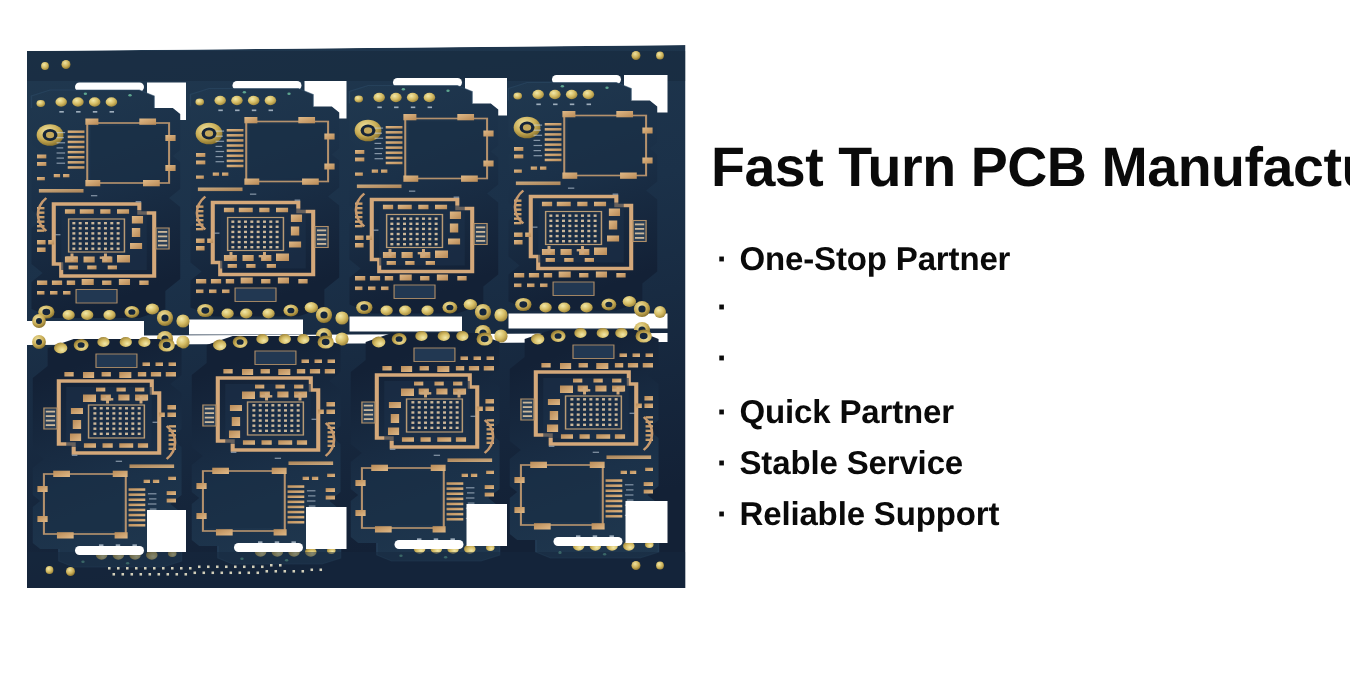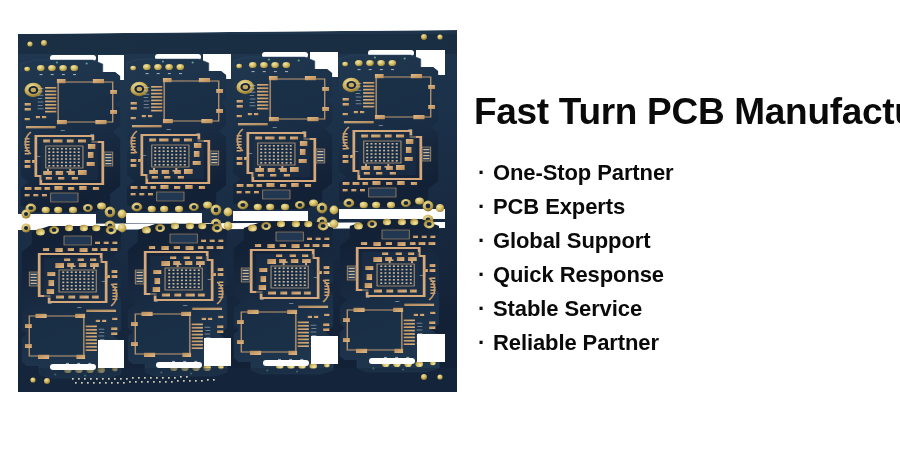--- a/index.html
+++ b/index.html
@@ -510,34 +510,32 @@
 
     <h1 id="headline">Fast Turn PCB Manufacturing</h1>
 
     <ul id="feature-list">
       <li>
         <span class="bullet-dot">·</span>
         <span class="feature-text">One-Stop Partner</span>
       </li>
       <li>
         <span class="bullet-dot">·</span>
-        <span class="feature-text">PCB Experts</span>
       </li>
       <li>
         <span class="bullet-dot">·</span>
-        <span class="feature-text">Global Support</span>
       </li>
       <li>
         <span class="bullet-dot">·</span>
-        <span class="feature-text">Quick Response</span>
+        <span class="feature-text">Quick Partner</span>
       </li>
       <li>
         <span class="bullet-dot">·</span>
         <span class="feature-text">Stable Service</span>
       </li>
       <li>
         <span class="bullet-dot">·</span>
-        <span class="feature-text">Reliable Partner</span>
+        <span class="feature-text">Reliable Support</span>
       </li>
     </ul>
 
   </div>
 </div>
 
 </body></html>

